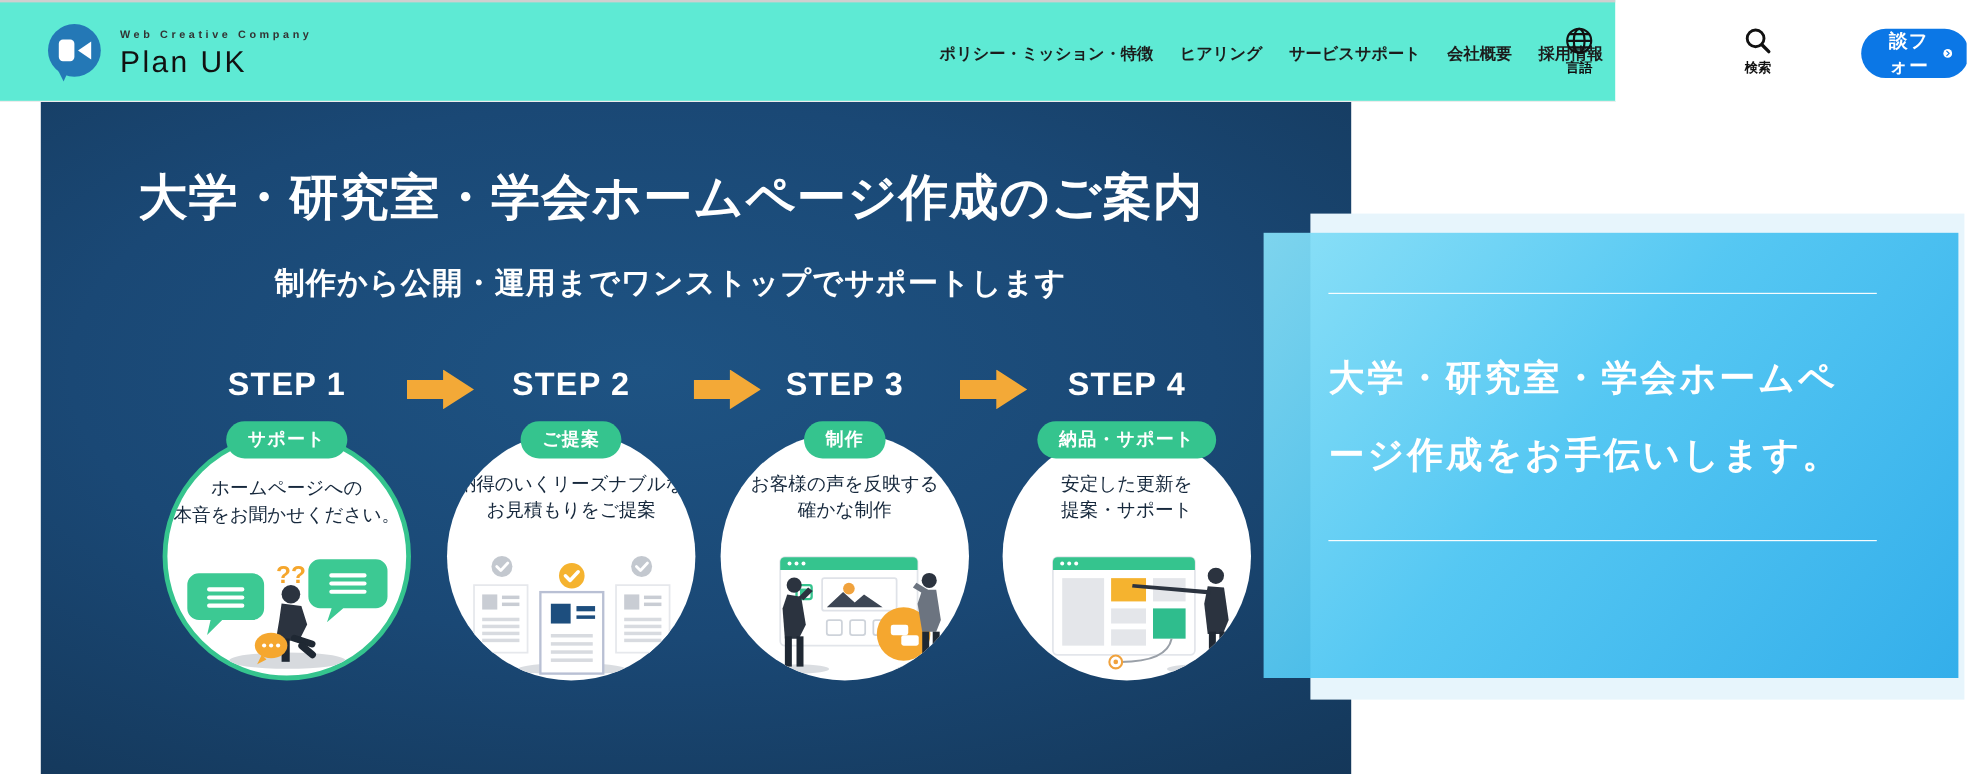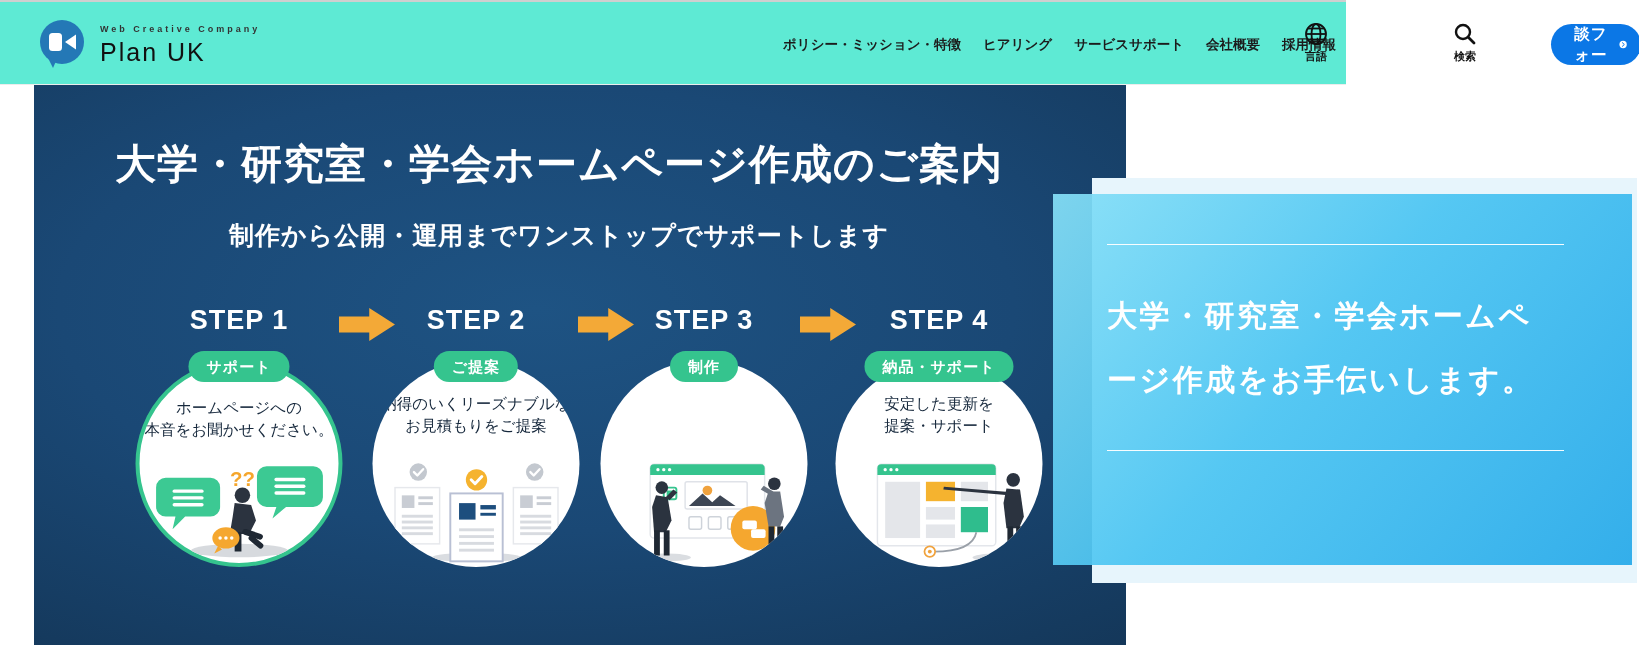--- a/index.html
+++ b/index.html
@@ -194,20 +194,23 @@
           <circle cx="100" cy="30" r="11" fill="#f5b32f"></circle>
           <path d="M94.5 30 l4 4 7 -7.5" fill="none" stroke="#fff" stroke-width="3" stroke-linecap="round" stroke-linejoin="round"></path>
         </svg>
       </div>
     </div>
 
     <div class="step step3">
       <div class="step-label">STEP 3</div>
       <div class="step-badge">制作</div>
       <div class="step-circle">
+        <div class="step-text">
+          <span>お客様の声を反映する</span><br><span>確かな制作</span>
+        </div>
         <svg class="step-illust" viewBox="0 0 200 116">
           <ellipse cx="60" cy="110" rx="26" ry="4" fill="#dadde1"></ellipse>
           <ellipse cx="168" cy="110" rx="24" ry="4" fill="#dadde1"></ellipse>
           <rect x="44" y="14" width="118" height="76" rx="4" fill="#fff" stroke="#e2e5ea" stroke-width="1.5"></rect>
           <path d="M44 18 a4 4 0 0 1 4 -4 h110 a4 4 0 0 1 4 4 v7 h-118 z" fill="#35c48e"></path>
           <circle cx="52" cy="19.5" r="1.7" fill="#fff"></circle>
             <circle cx="58" cy="19.5" r="1.7" fill="#fff"></circle>
             <circle cx="64" cy="19.5" r="1.7" fill="#fff"></circle>
           <rect x="80" y="32" width="64" height="28" rx="2" fill="#fff" stroke="#dfe2e8" stroke-width="1.5"></rect>
           <circle cx="103" cy="41" r="5" fill="#f0a23d"></circle>

